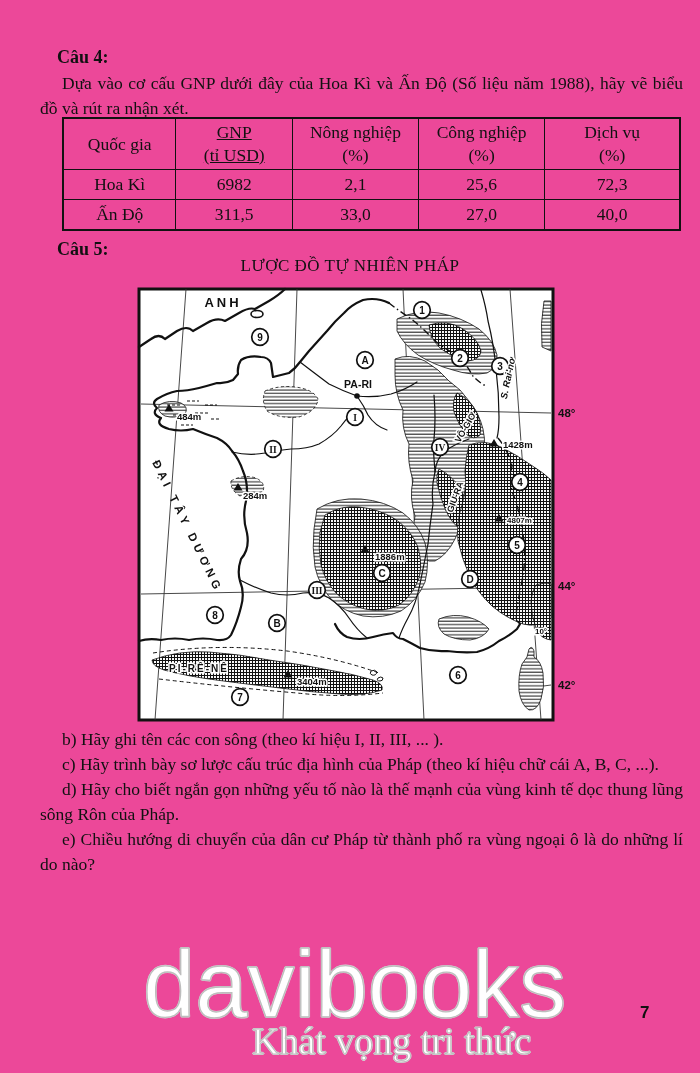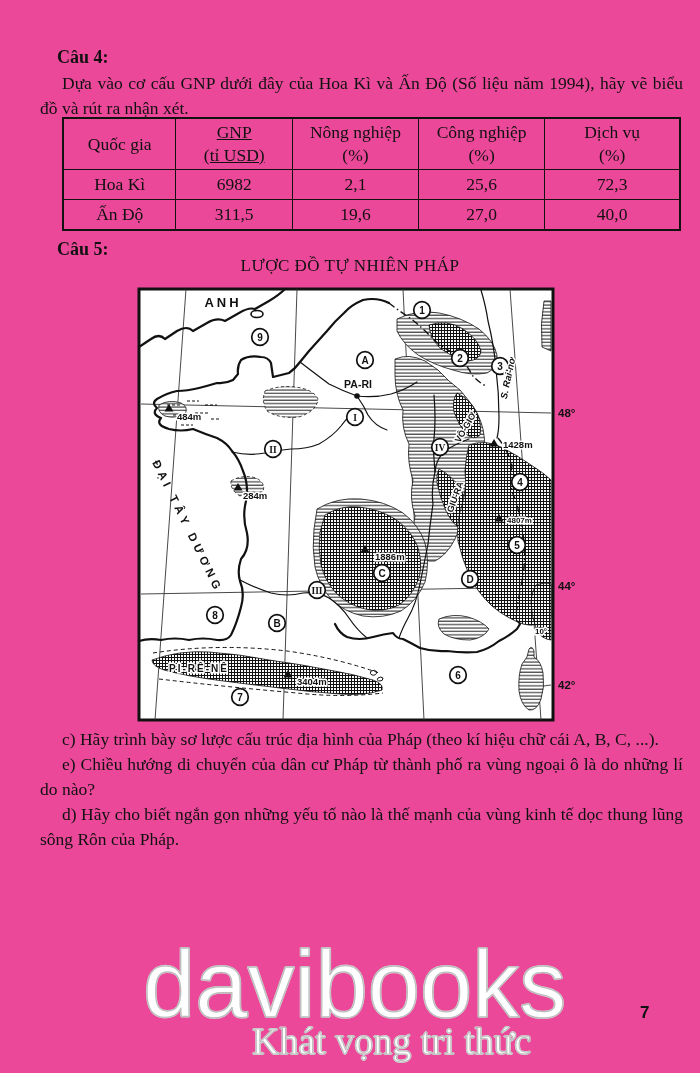--- a/index.html
+++ b/index.html
@@ -51,21 +51,21 @@
   .mlat{font:bold 11.5px "Liberation Sans",sans-serif;fill:#111;dominant-baseline:central;}
   .mtri{fill:#111;}
 </style>
 </head>
 <body>
 
 <div id="page">
 
   <div class="heading" style="top:47px;">Câu 4:</div>
 
-  <div id="cau4-intro">Dựa vào cơ cấu GNP dưới đây của Hoa Kì và Ấn Độ (Số liệu năm 1994), hãy vẽ biểu đồ và rút ra nhận xét.</div>
+  <div id="cau4-intro">Dựa vào cơ cấu GNP dưới đây của Hoa Kì và Ấn Độ (Số liệu năm 1988), hãy vẽ biểu đồ và rút ra nhận xét.</div>
 
   <table id="gnp-table">
     <thead>
       <tr>
         <th class="c0">
           <div>Quốc gia</div>
           <div></div>
         </th>
         <th class="c1">
           <div>GNP</div>
@@ -89,21 +89,21 @@
       <tr>
         <td>Hoa Kì</td>
         <td>6982</td>
         <td>2,1</td>
         <td>25,6</td>
         <td>72,3</td>
       </tr>
       <tr>
         <td>Ấn Độ</td>
         <td>311,5</td>
-        <td>19,6</td>
+        <td>33,0</td>
         <td>27,0</td>
         <td>40,0</td>
       </tr>
     </tbody>
   </table>
 
   <div class="heading" style="top:239px;">Câu 5:</div>
 
   <div id="map-title">LƯỢC ĐỒ TỰ NHIÊN PHÁP</div>
 
@@ -235,22 +235,23 @@
           <path d="M 362 227 l 4.5 7.5 l -9 0 Z" class="mtri"></path>
           <text x="370" y="236" class="melev" style="font-size: 8px;">4807m</text>
           <text x="421" y="126" class="mlat">48°</text>
           <text x="421" y="299" class="mlat">44°</text>
           <text x="421" y="398" class="mlat">42°</text>
         </g>
     </svg>
   </div>
 
   <div id="questions">
+    <p>b) Hãy ghi tên các con sông (theo kí hiệu I, II, III, ... ).</p>
     <p>c) Hãy trình bày sơ lược cấu trúc địa hình của Pháp (theo kí hiệu chữ cái A, B, C, ...).</p>
+    <p>d) Hãy cho biết ngắn gọn những yếu tố nào là thế mạnh của vùng kinh tế dọc thung lũng sông Rôn của Pháp.</p>
     <p>e) Chiều hướng di chuyển của dân cư Pháp từ thành phố ra vùng ngoại ô là do những lí do nào?</p>
-    <p>d) Hãy cho biết ngắn gọn những yếu tố nào là thế mạnh của vùng kinh tế dọc thung lũng sông Rôn của Pháp.</p>
   </div>
 
   <div id="watermark-brand">davibooks</div>
   <div id="watermark-slogan">Khát vọng tri thức</div>
   <div id="page-number">7</div>
 
 </div>
 
 </body></html>

